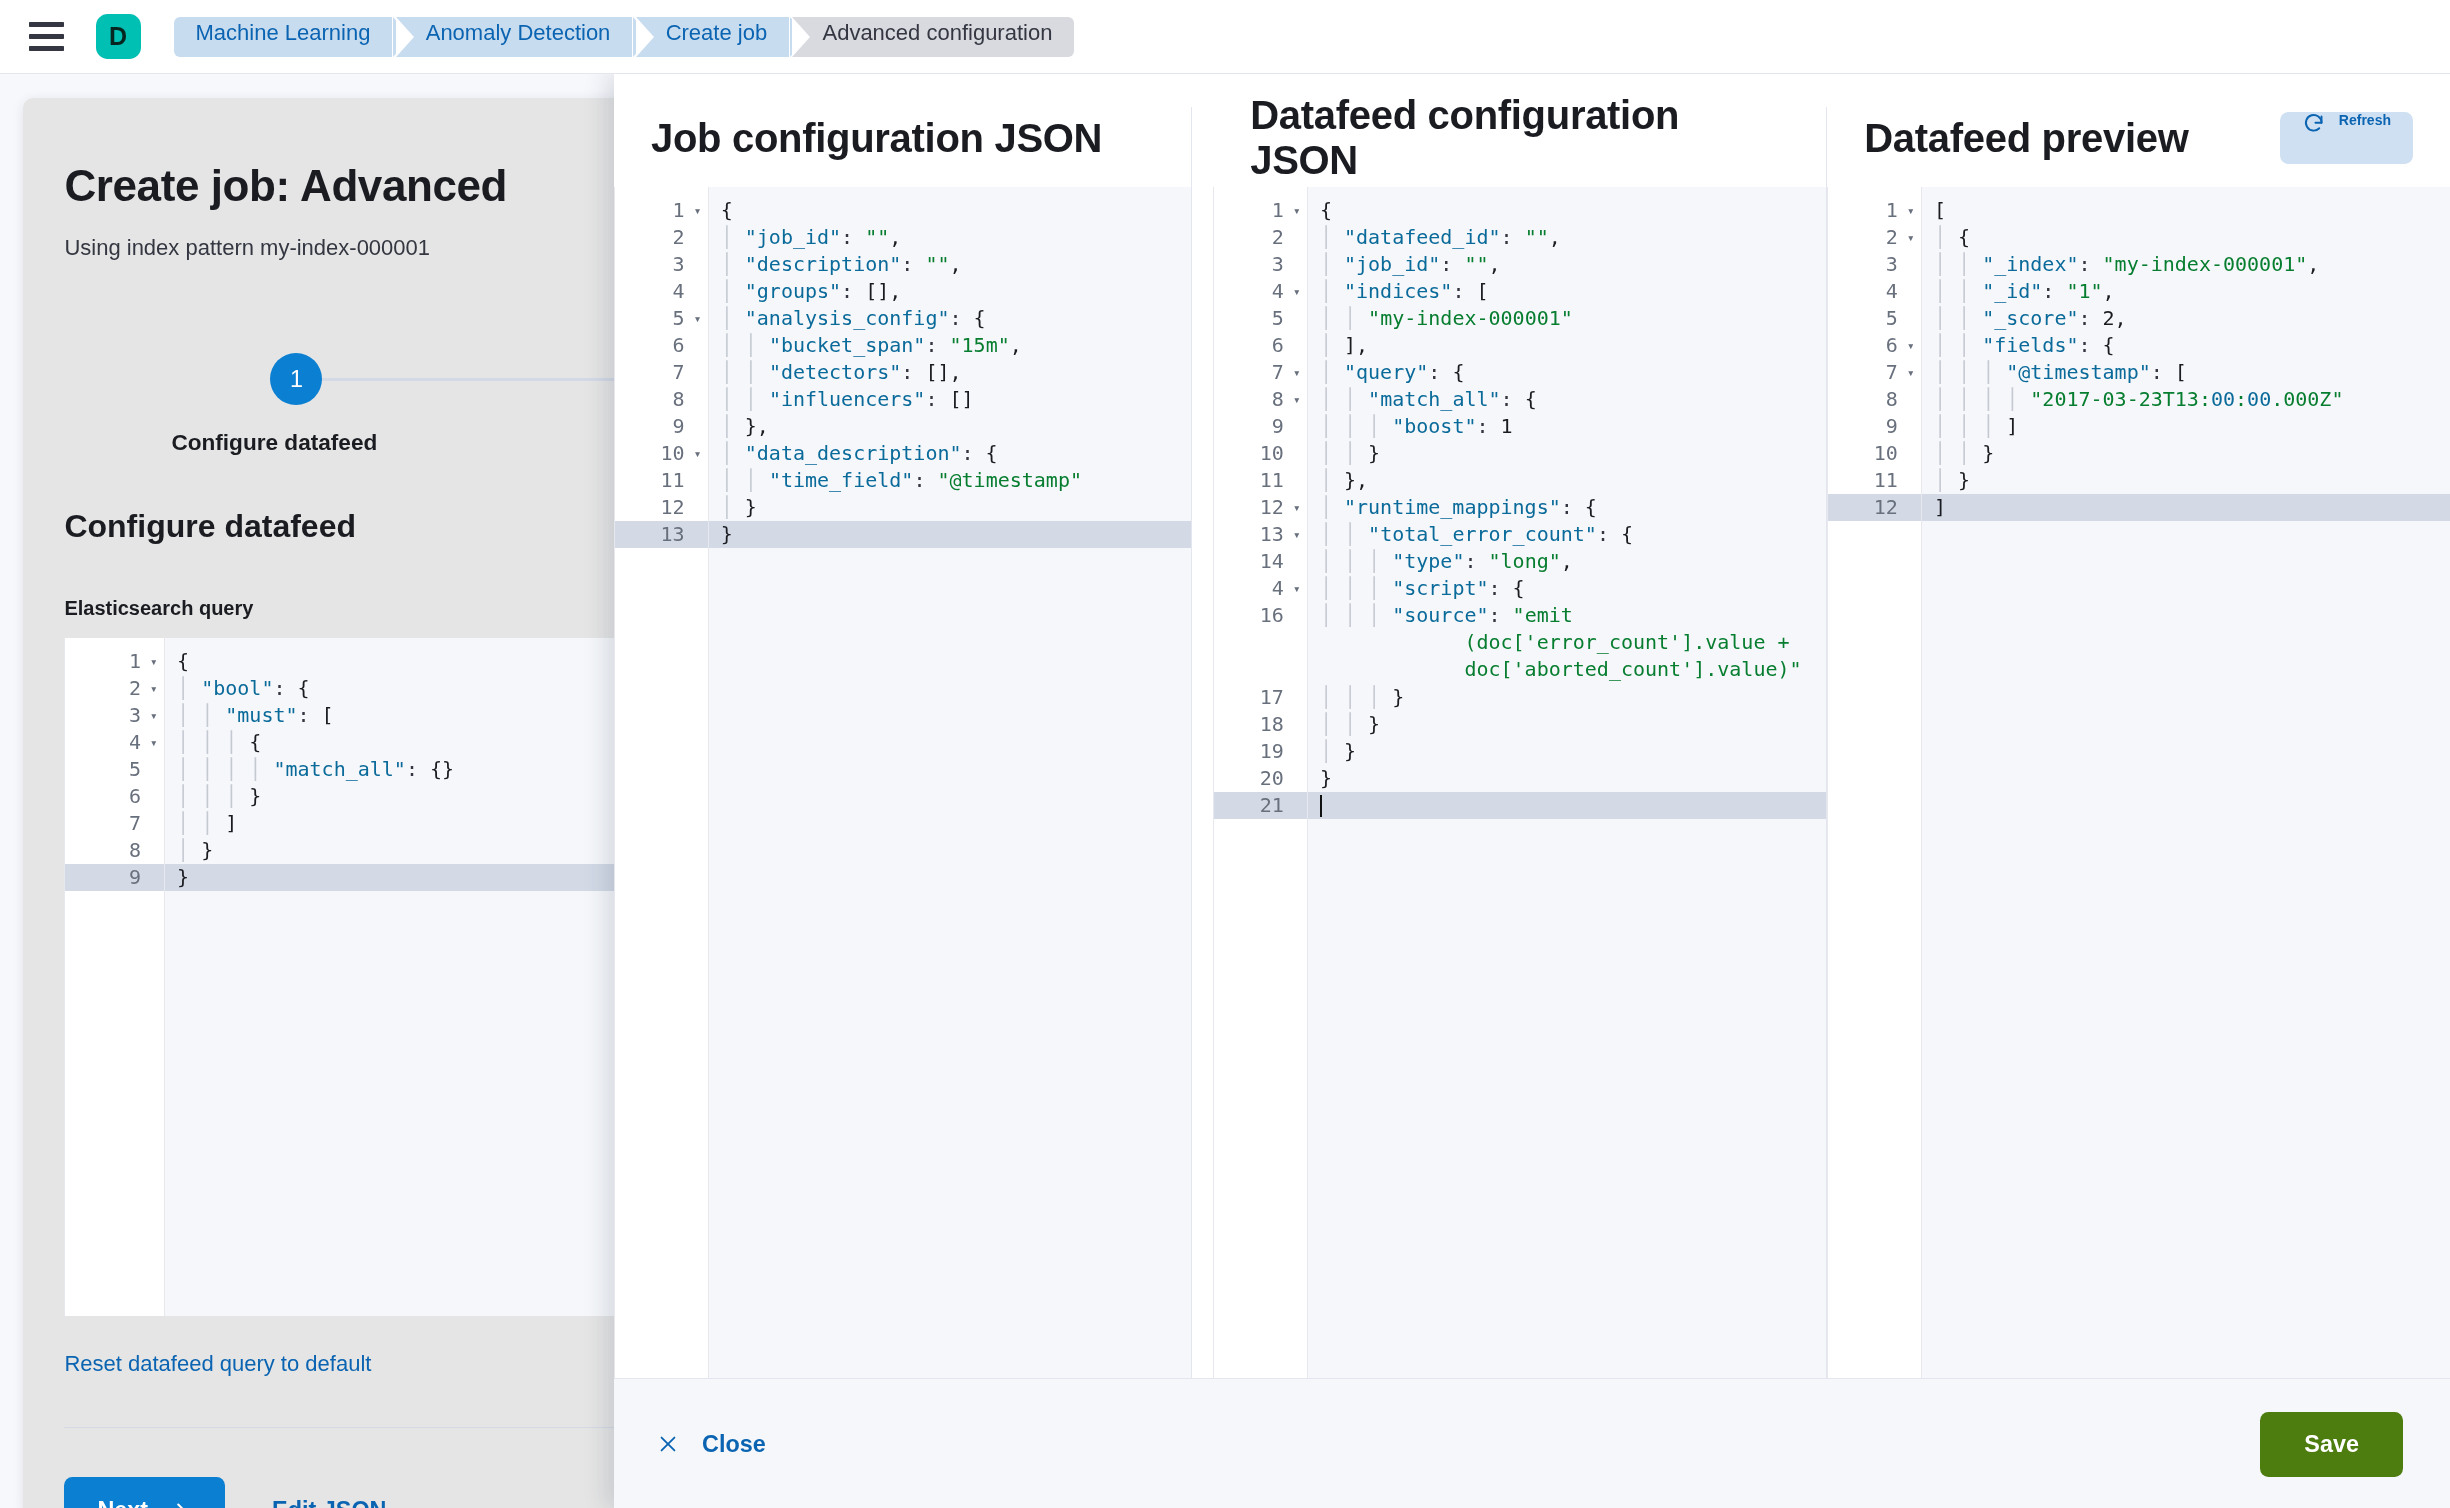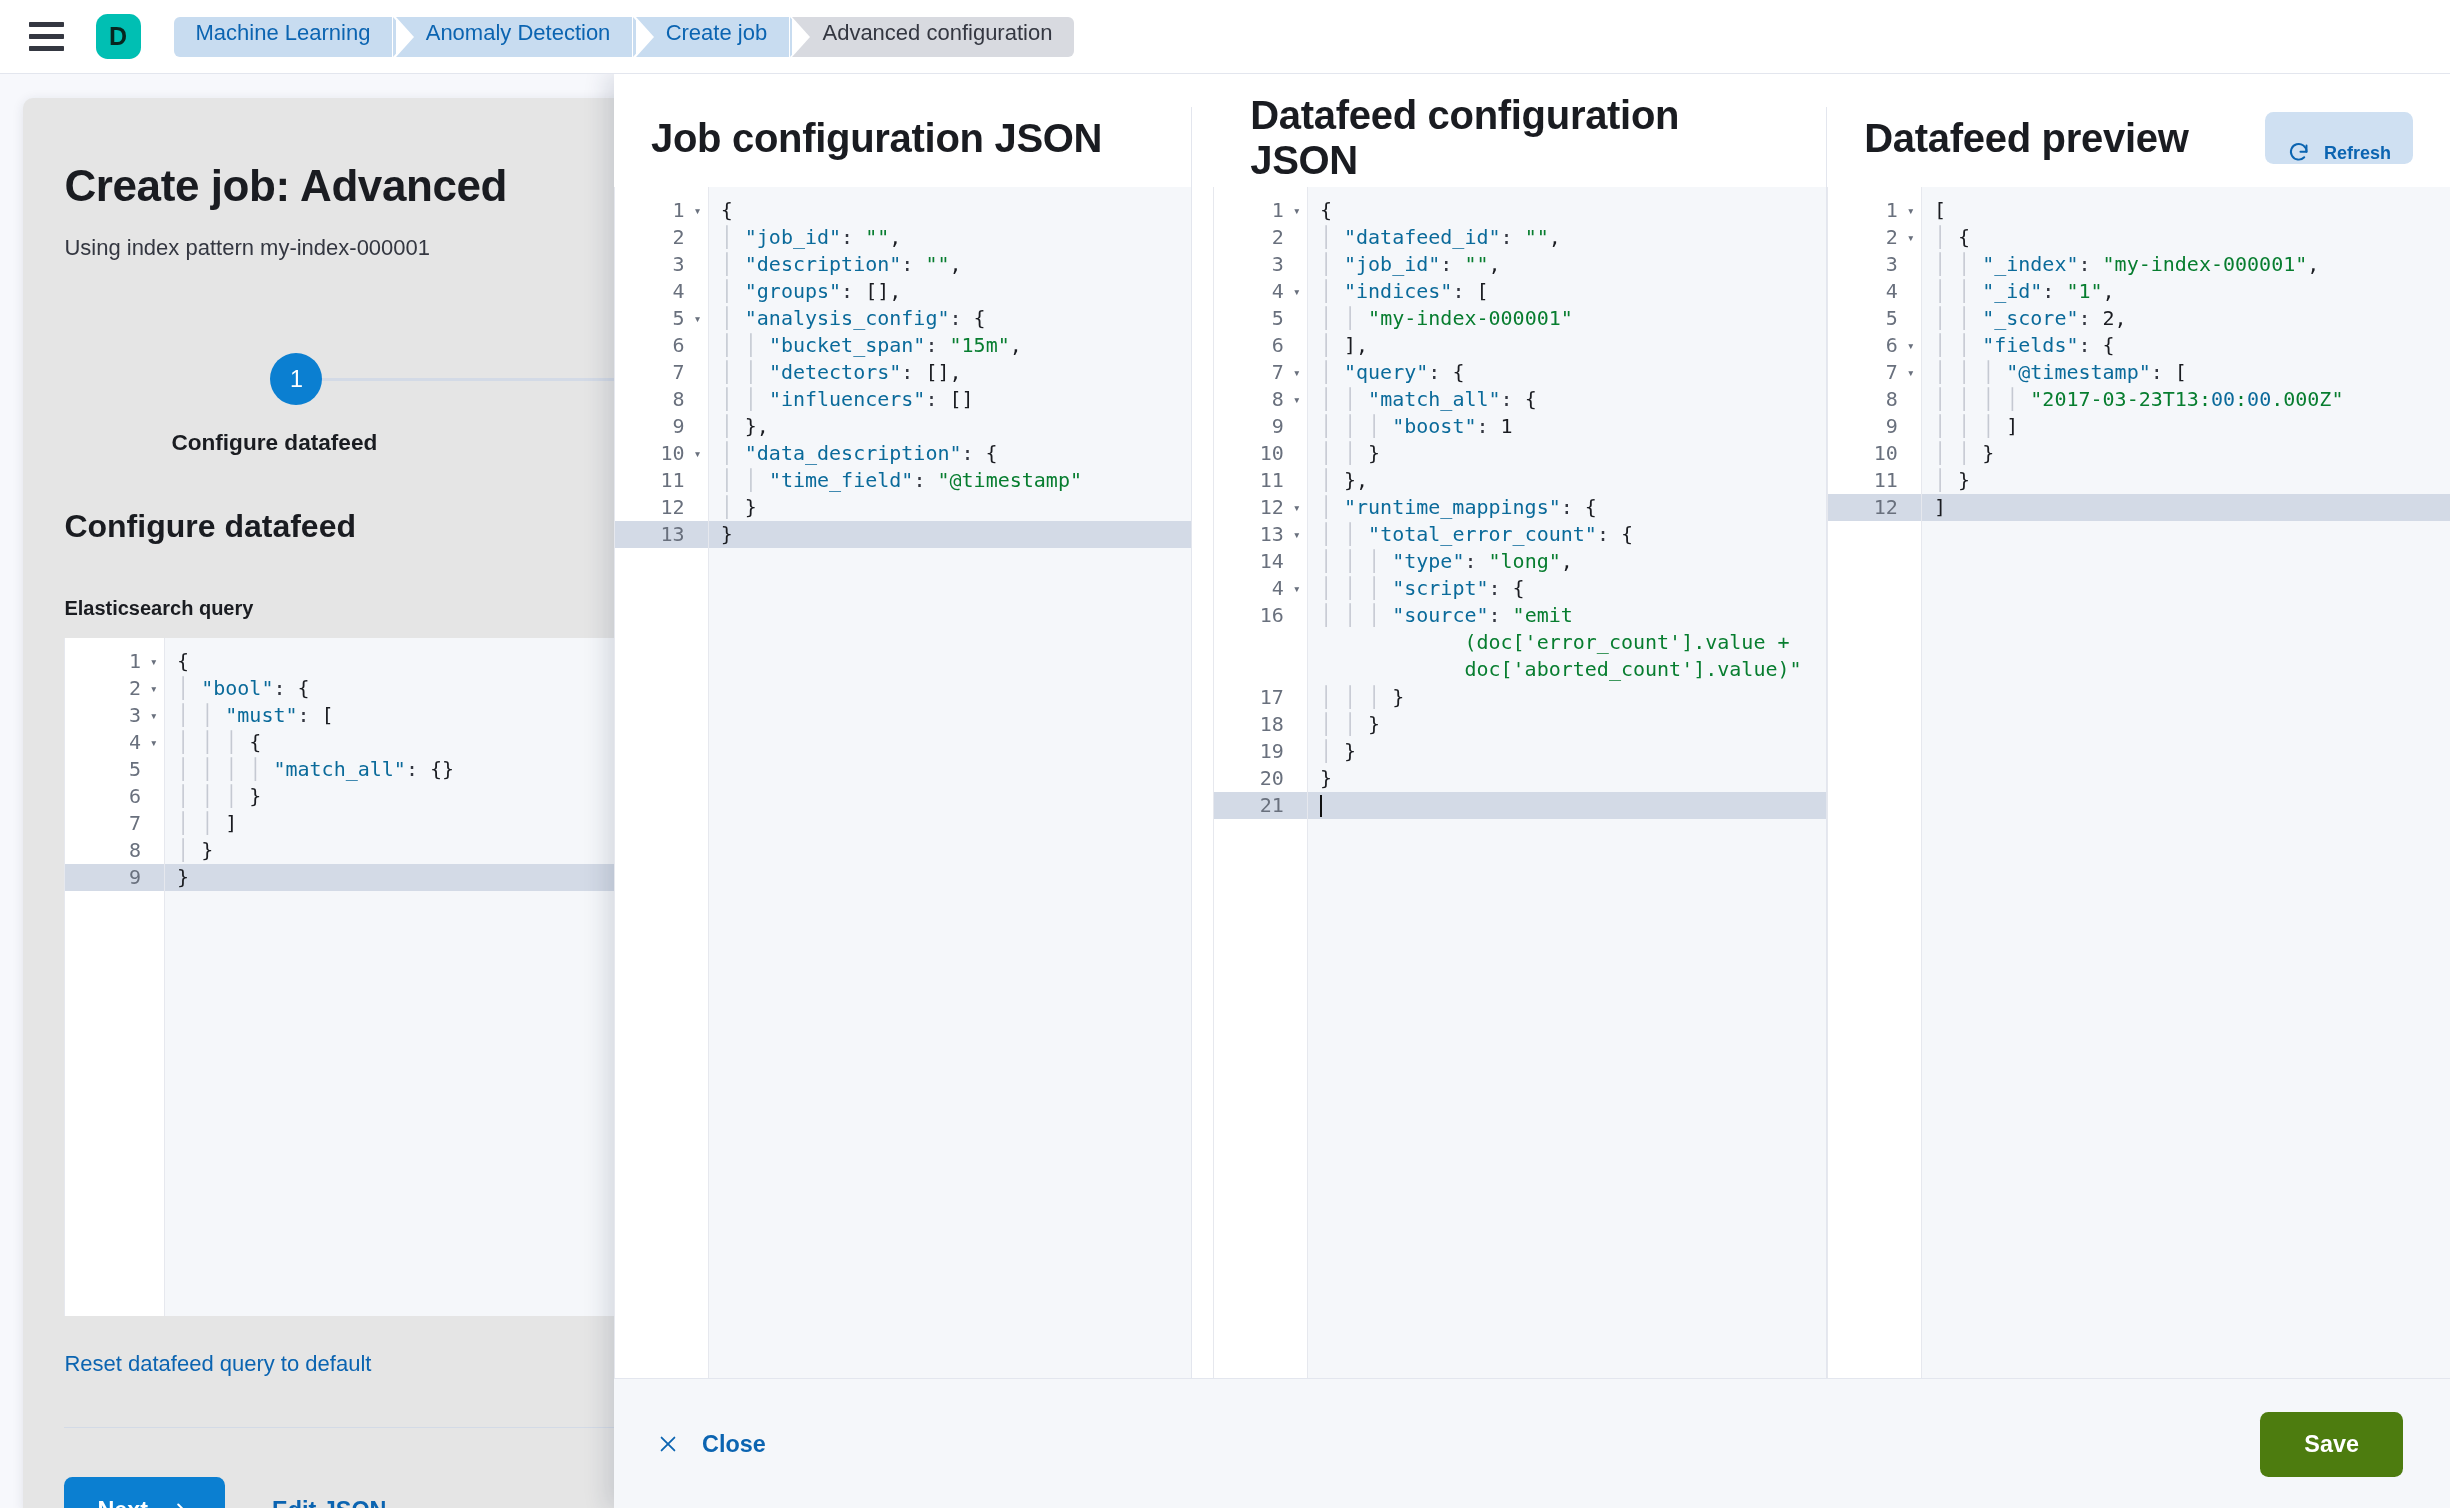--- a/index.html
+++ b/index.html
@@ -156,22 +156,22 @@
   #flyout-body { flex:1 1 auto; display:flex; padding:33px 0 0 0; overflow:hidden; }
 
   .fpanel { display:flex; flex-direction:column; padding:0 0 0 0; }
   .fpanel-head {
     display:flex; align-items:center; justify-content:space-between;
     padding:0 37px 0 37px; height:62px;
   }
   .fpanel-head h2 { font-size:40px; font-weight:700; margin:0; letter-spacing:-0.3px; }
   #refresh-btn {
     background:#cfe0f2; color:#0b64b1; border:none; border-radius:8.4px;
-    font-size:18px; font-weight:700; height:52px; padding:0 22px;
-    display:flex; align-items:flex-end; gap:13.4px; cursor:pointer;
+    font-size:14px; font-weight:700; height:52px; padding:0 22px;
+    display:flex; align-items:flex-start; gap:13.4px; cursor:pointer;
     font-family:"Liberation Sans", sans-serif;
   }
   .fpanel-editor { margin-top:18.4px; flex:1 1 auto; border-left:0.8px solid #e6e8ee; overflow:hidden; }
   .fpanel-editor .gutter { width:94px; }
 
   #panel-job { width:596px; }
   #panel-datafeed { width:655px; border-left:0.8px solid #e3e6ee;padding-left:21px; }
   #panel-preview { width:644px; border-left:0.8px solid #e3e6ee; }
 
   #flyout-footer {

